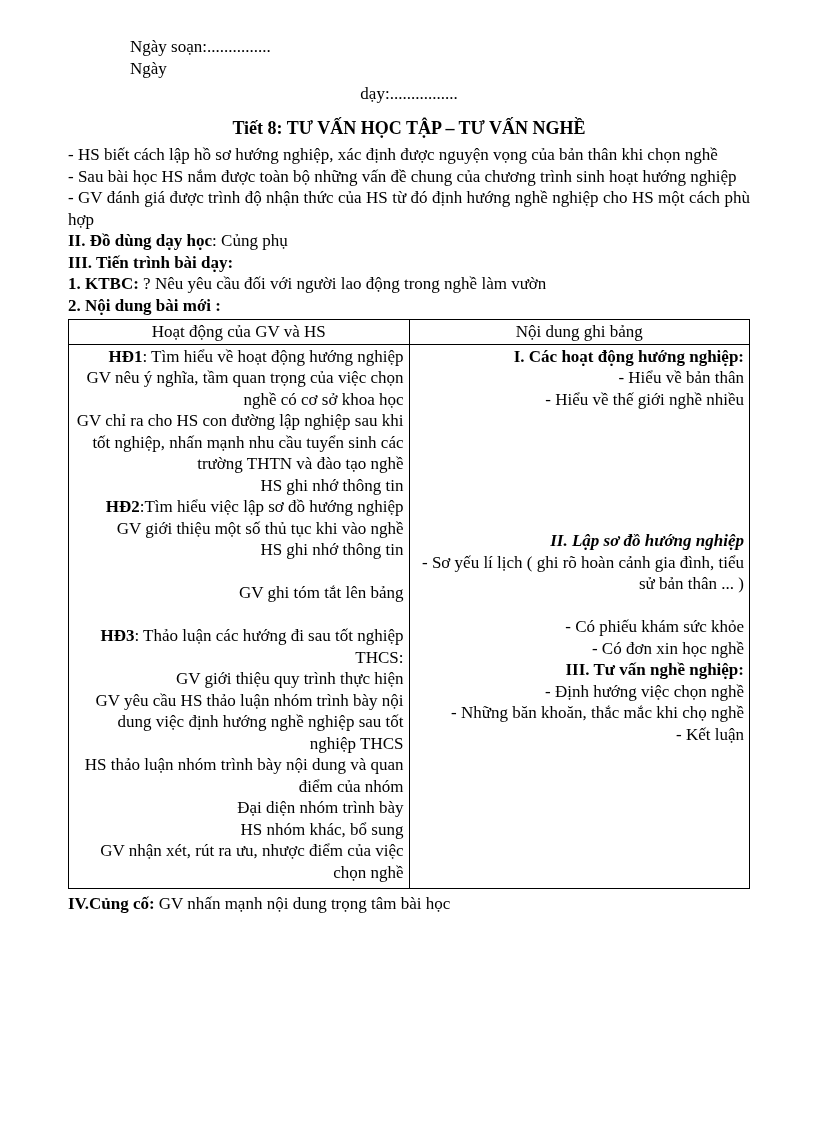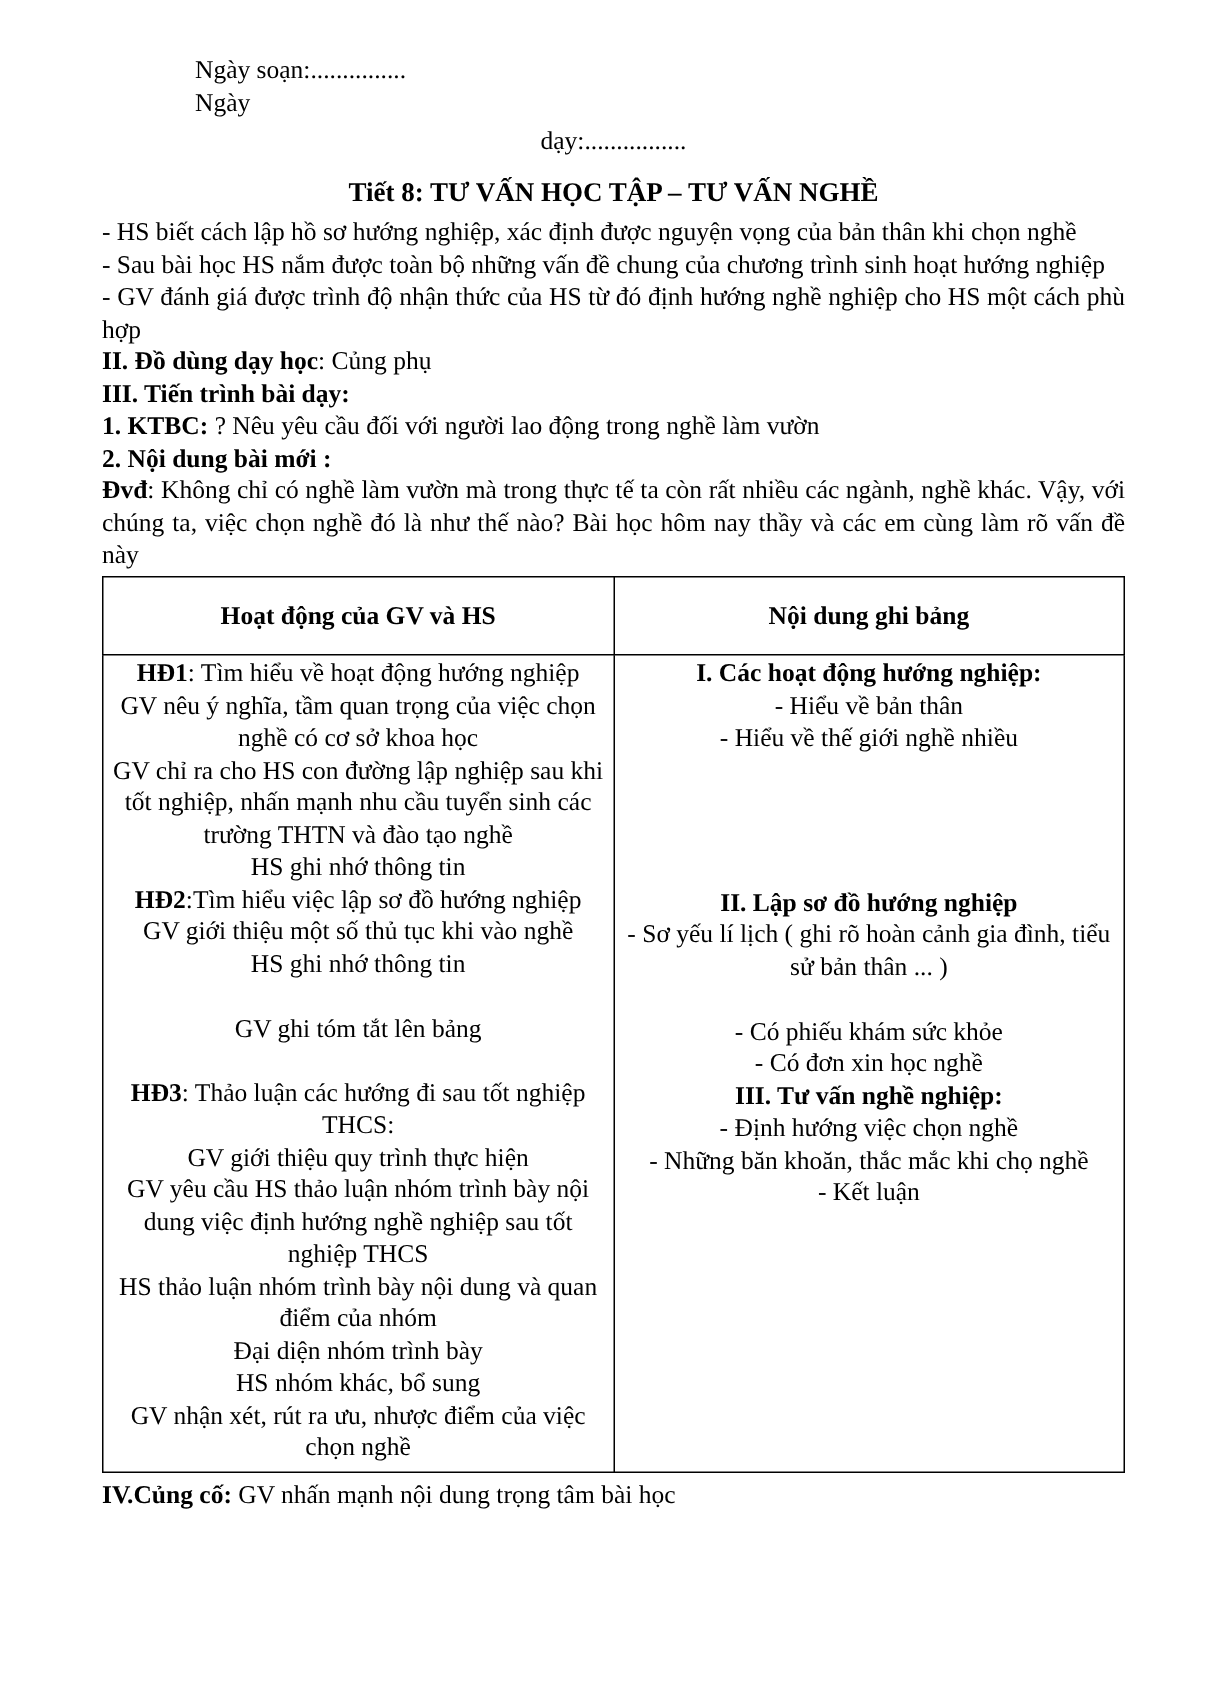--- a/index.html
+++ b/index.html
@@ -15,25 +15,25 @@
   .page { padding: 36px 66px 0 68px; box-sizing: border-box; }
   p { margin: 0; }
   .b { font-weight: bold; }
   .hdr-line1 { display: flex; justify-content: space-between; padding: 0 62px 0 62px; flex-direction: column; }
   .hdr-line2 { text-align: center; margin-top: 4px; }
   .title { text-align: center; font-weight: bold; font-size: 18px; margin-top: 13px; }
   .intro { margin-top: 5px; }
   .intro p { text-align: justify; }
   table.lesson { border-collapse: collapse; width: 100%; margin-top: 3px; table-layout: fixed; }
   table.lesson th, table.lesson td { border: 1.5px solid #000; }
-  table.lesson th { font-weight: bold; text-align: center; padding: 15px 4px; font-size: 17px; }
+  table.lesson th { font-weight: normal; text-align: center; padding: 1px 4px; font-size: 17px; }
   table.lesson td { vertical-align: top; padding: 1px 5px 5px 5px; width: 50%; }
-  td p { text-align: center; }
+  td p { text-align: right; }
   .gap1 { margin-top: 21.5px; }
-  .gap4 { margin-top: 88px; }
+  .gap4 { margin-top: 120px; font-style: italic; }
   .footer { margin-top: 4px; }
 </style>
 </head>
 <body>
 
 <div class="page">
 
   <div class="hdr-line1">
     <span>Ngày soạn:...............</span>
     <span>Ngày</span>
@@ -45,21 +45,20 @@
   <p class="title">Tiết 8: TƯ VẤN HỌC TẬP – TƯ VẤN NGHỀ</p>
 
   <div class="intro">
     <p><span class="b"></span><span>- HS biết cách lập hồ sơ hướng nghiệp, xác định được nguyện vọng của bản thân khi chọn nghề</span></p>
     <p><span class="b"></span><span>- Sau bài học HS nắm được toàn bộ những vấn đề chung của chương trình sinh hoạt hướng nghiệp</span></p>
     <p><span class="b"></span><span>- GV đánh giá được trình độ nhận thức của HS từ đó định hướng nghề nghiệp cho HS một cách phù hợp</span></p>
     <p><span class="b">II. Đồ dùng dạy học</span><span>: Củng phụ</span></p>
     <p><span class="b">III. Tiến trình bài dạy:</span><span></span></p>
     <p><span class="b">1. KTBC:</span><span> ? Nêu yêu cầu đối với người lao động trong nghề làm vườn</span></p>
     <p><span class="b">2. Nội dung bài mới :</span><span></span></p>
-    <p><span class="b">Đvđ</span><span>: Không chỉ có nghề làm vườn mà trong thực tế ta còn rất nhiều  các ngành, nghề khác. Vậy, với chúng ta, việc chọn nghề đó là như thế nào? Bài học hôm nay thầy và các em cùng làm rõ vấn đề này</span></p>
   </div>
 
   <table class="lesson">
     <tbody>
         <tr>
       <th>Hoạt động của GV và HS</th>
       <th>Nội dung ghi bảng</th>
     </tr>
     <tr>
       <td>

